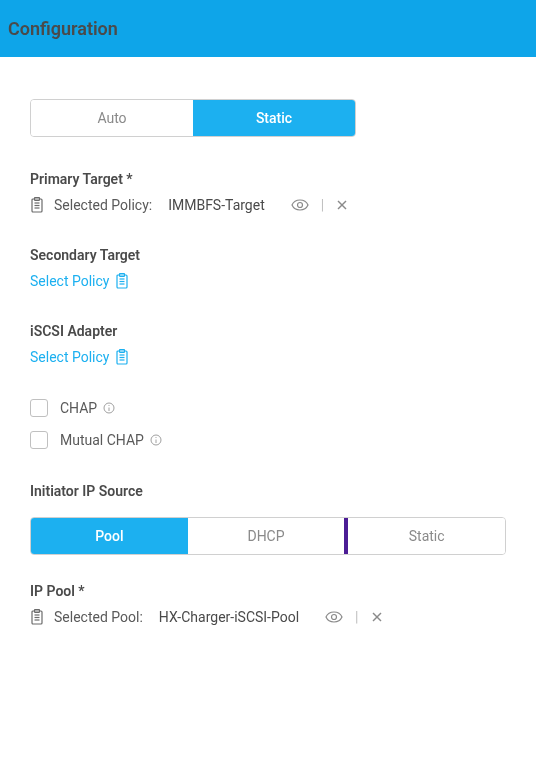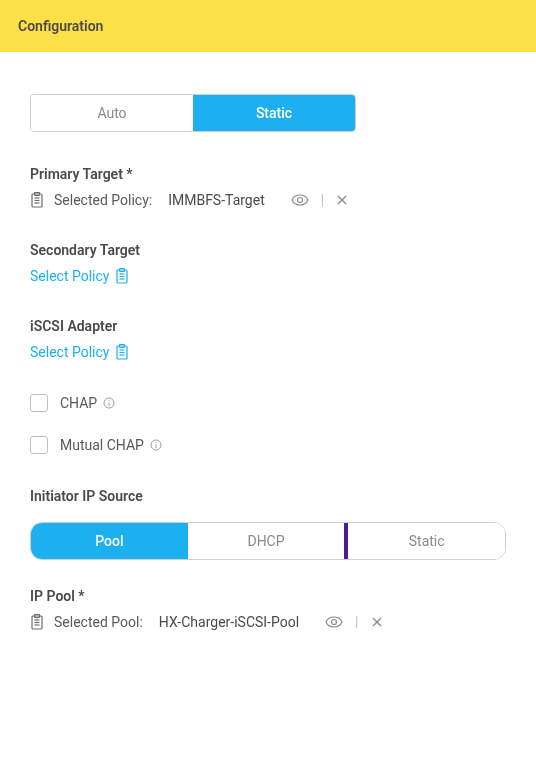--- a/index.html
+++ b/index.html
@@ -8,25 +8,25 @@
     padding: 0;
   }
   body {
     font-family: -apple-system, BlinkMacSystemFont, "Segoe UI", Roboto, Arial, sans-serif;
     font-size: 14px;
     color: #333;
     background: #fff;
     width: 536px;
   }
   .header {
-    background: #fde047;
-    padding: 18px 18px;
+    background: #0ea5e9;
+    padding: 18px 8px;
     font-weight: 600;
     color: #4a4a4a;
-    font-size: 14px;
+    font-size: 18px;
   }
   .content {
     padding: 24px 30px 30px 30px;
   }
   .toggle-group {
     display: flex;
     border: 1px solid #d0d0d0;
     border-radius: 4px;
     overflow: hidden;
     width: 326px;
@@ -90,21 +90,21 @@
     cursor: pointer;
     margin-bottom: 34px;
   }
   .select-link .doc-icon svg {
     stroke: #1cb0f0;
   }
   .checkbox-row {
     display: flex;
     align-items: center;
     gap: 12px;
-    margin-bottom: 24px;
+    margin-bottom: 14px;
   }
   .checkbox {
     width: 18px;
     height: 18px;
     border: 1px solid #c0c0c0;
     border-radius: 3px;
     background: #fff;
     cursor: pointer;
   }
   .checkbox-label {
@@ -117,21 +117,21 @@
   .info-icon {
     color: #a0a0a0;
     display: inline-flex;
   }
   .section-gap {
     margin-bottom: 18px;
   }
   .tab-group {
     display: flex;
     border: 1px solid #d0d0d0;
-    border-radius: 12px;
+    border-radius: 4px;
     overflow: hidden;
     margin-bottom: 28px;
     width: 100%;
   }
   .tab-btn {
     flex: 1;
     text-align: center;
     padding: 10px 0;
     font-size: 14px;
     cursor: pointer;

